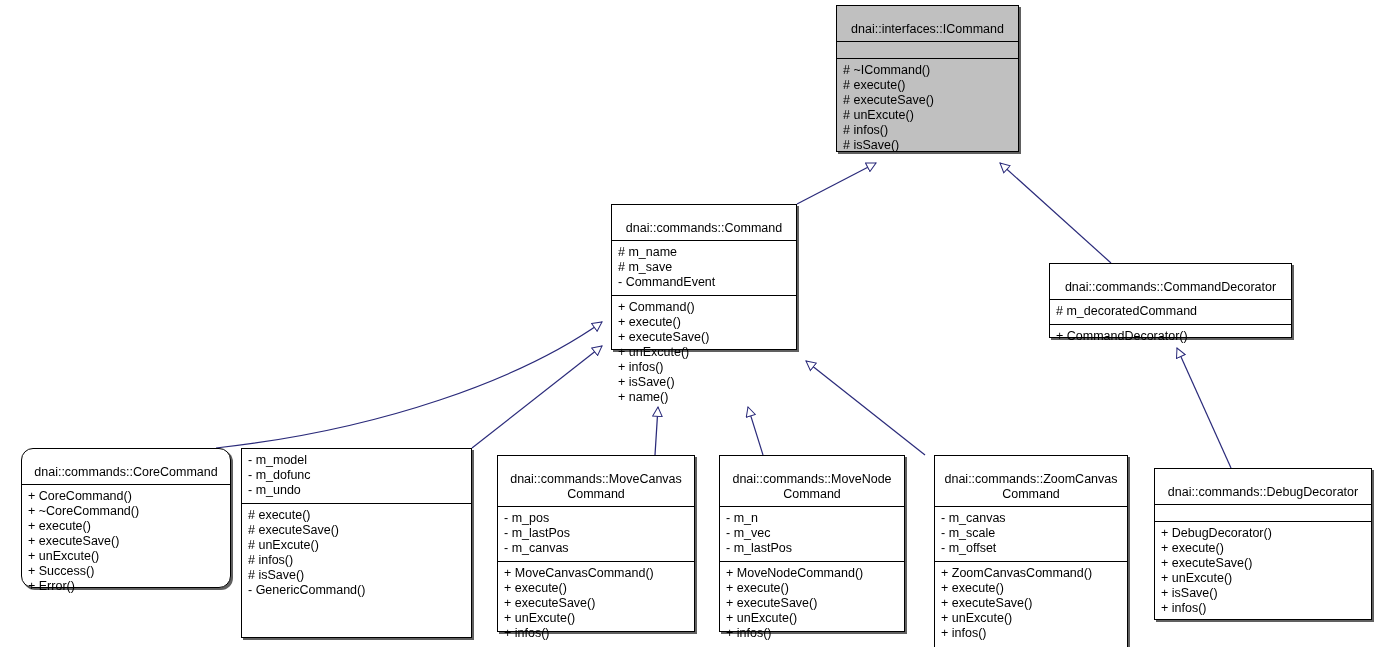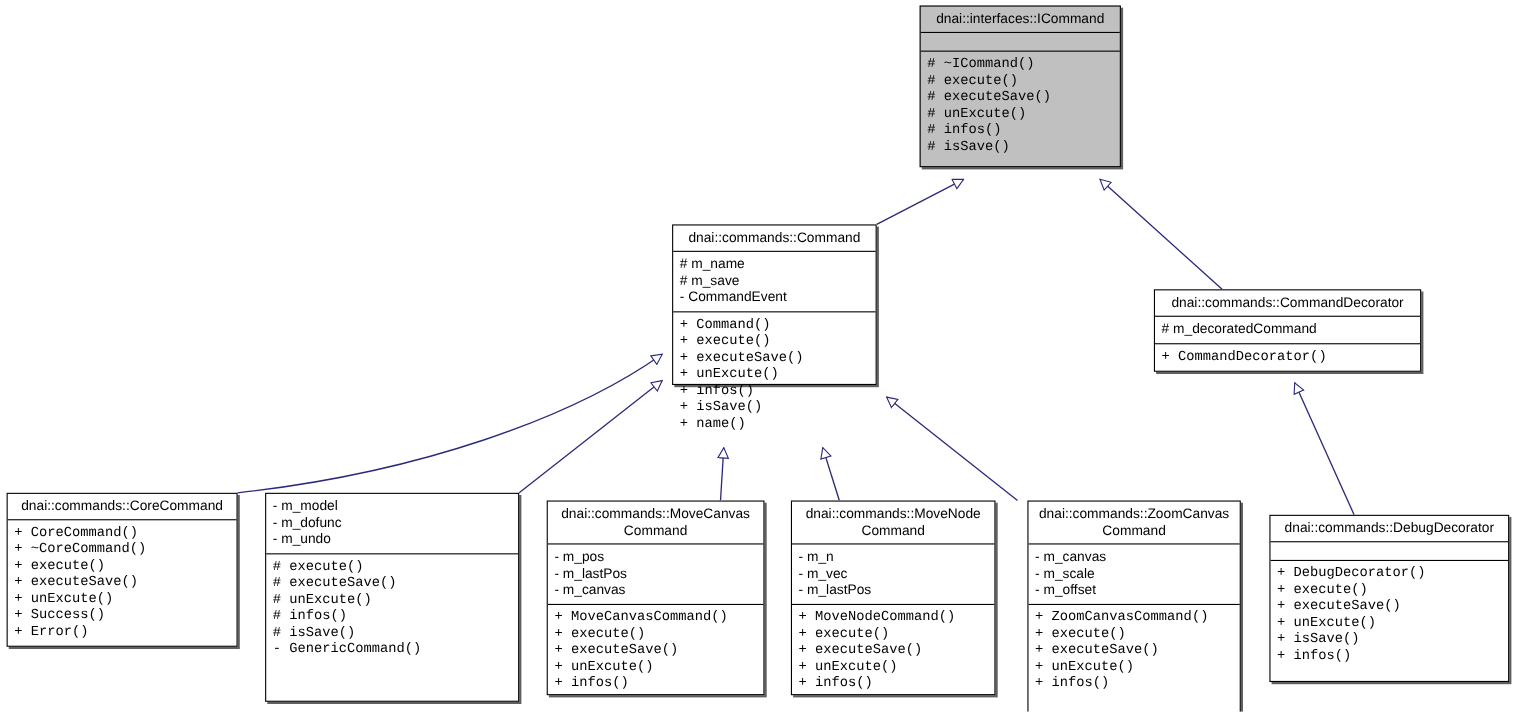--- a/index.html
+++ b/index.html
@@ -34,35 +34,34 @@
   }
   .uml-class.shaded {
     background: #c0c0c0;
   }
   .uml-title {
     box-sizing: border-box;
     text-align: center;
     font-size: 12.5px;
     color: #000000;
     line-height: 15px;
-    padding: 4px 5px 4px 5px;
+    padding: 16px 5px 4px 5px;
     border-bottom: 1px solid #000000;
     white-space: pre-line;
   }
   .uml-section {
     box-sizing: border-box;
     padding: 4px 6px 5px 6px;
     border-bottom: 1px solid #000000;
     font-size: 12.5px;
     line-height: 15px;
     color: #000000;
   }
   .uml-section:last-child {
     border-bottom: none;
-    font-family: Liberation Mono, monospace;
   }
   .uml-section .row {
     white-space: pre;
   }
   .uml-section.empty {
     min-height: 17px;
     padding: 4px 6px;
   }
 </style>
 </head>
@@ -115,21 +114,21 @@
     </div>
     <div class="uml-class" style="left: 1033px; top: 263px; width: 243px; height: 75px; margin-left: 16px;">
       <div class="uml-title">dnai::commands::CommandDecorator</div>
       <div class="uml-section">
         <div class="row"># m_decoratedCommand</div>
       </div>
       <div class="uml-section">
         <div class="row">+ CommandDecorator()</div>
       </div>
     </div>
-    <div class="uml-class" style="left: 6px; top: 448px; width: 210px; height: 140px;">
+    <div class="uml-class" style="left: 21px; top: 448px; width: 210px; height: 140px; border-radius: 12px;">
       <div class="uml-title">dnai::commands::CoreCommand</div>
       <div class="uml-section">
         <div class="row">+ CoreCommand()</div>
         <div class="row">+ ~CoreCommand()</div>
         <div class="row">+ execute()</div>
         <div class="row">+ executeSave()</div>
         <div class="row">+ unExcute()</div>
         <div class="row">+ Success()</div>
         <div class="row">+ Error()</div>
       </div>

